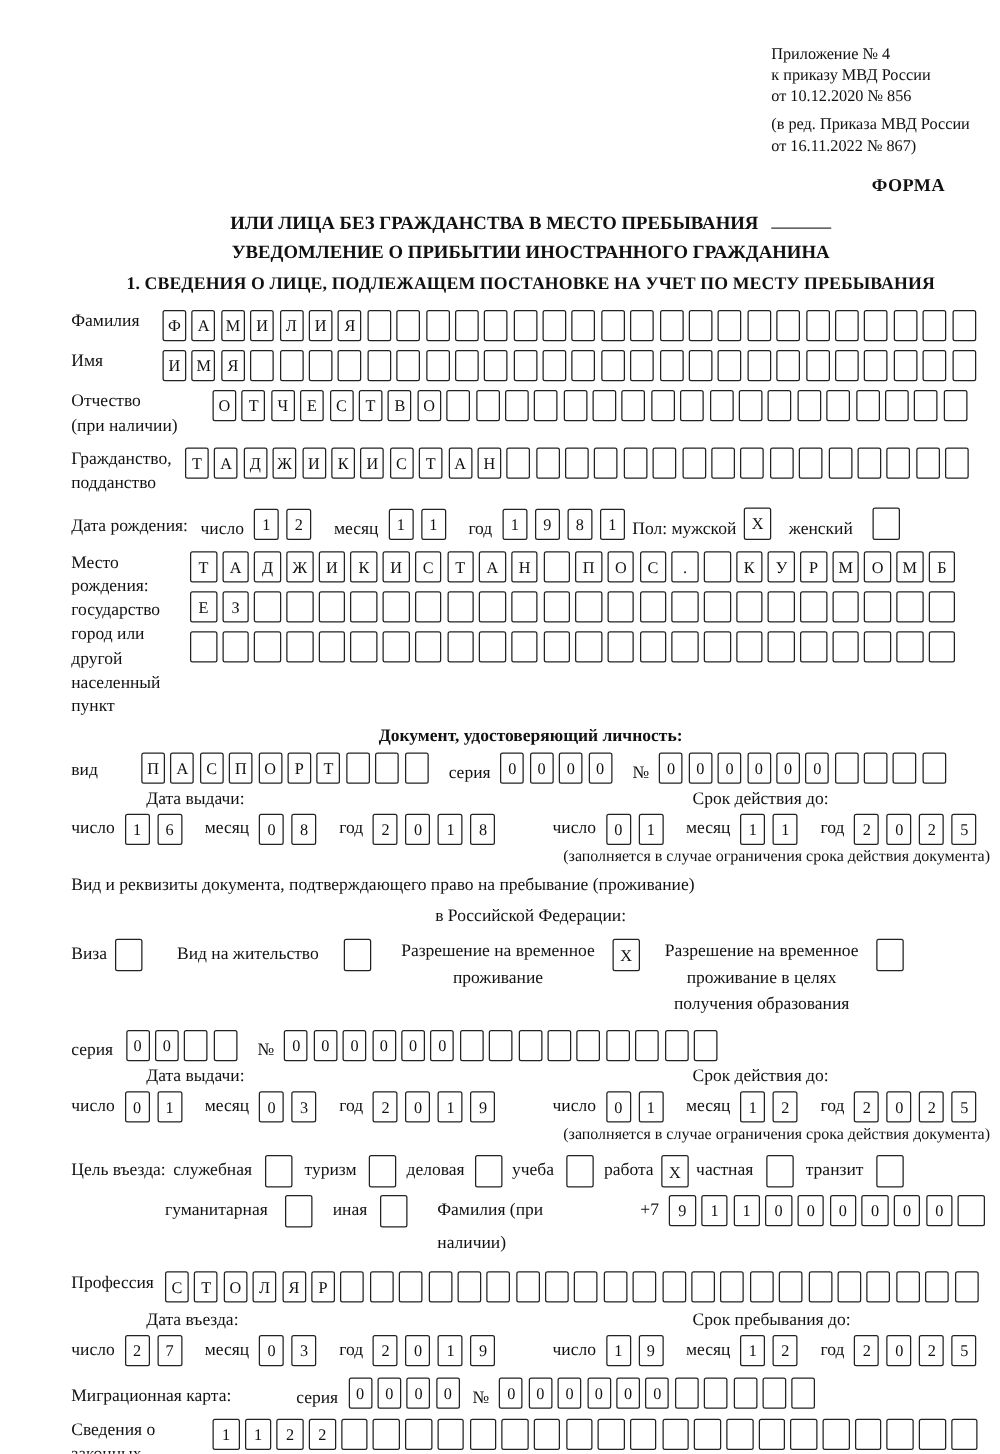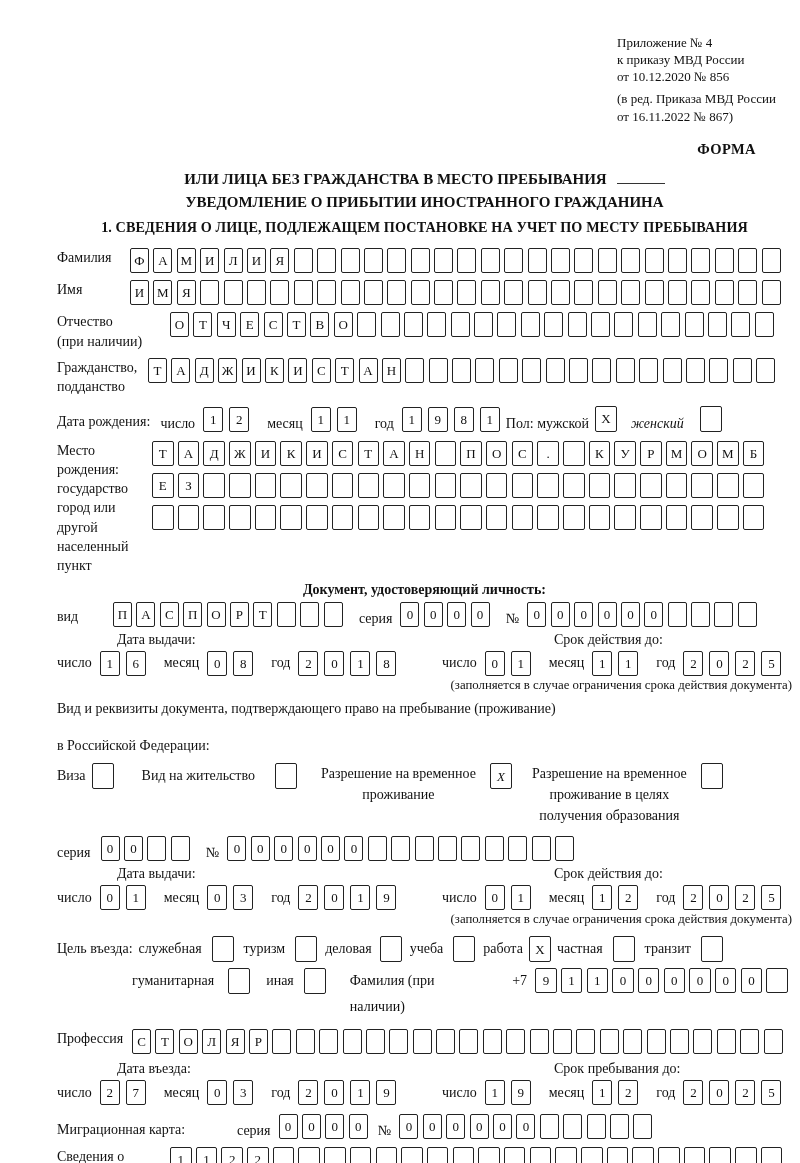--- a/index.html
+++ b/index.html
@@ -38,21 +38,21 @@
   .cb .cell{width:22px;height:26px;margin-right:0;}
   .stack{display:flex;flex-direction:column;}
   .stack .cells + .cells{margin-top:7px;}
   .reps .cells + .cells{margin-top:10px;}
 
   
   .dlbl{font-size:14px;margin:0 8px 0 12px;}
   .dlbl0{font-size:14px;margin-right:8px;}
   .olbl{font-size:14px;}
   .ml6{margin-left:6px;}.ml8{margin-left:8px;}.ml10{margin-left:10px;}
-  .ml14{margin-left:14px;font-style:italic;}.ml16{margin-left:16px;}.ml20{margin-left:20px;}
+  .ml14{margin-left:14px;}.ml16{margin-left:16px;}.ml20{margin-left:20px;}
   .ml24{margin-left:24px;}.ml28{margin-left:28px;}
 
   
   .dates{display:flex;margin-top:5px;}
   .dcol.left{width:385px;flex-shrink:0;}
   .dhead{font-size:14px;}
   .dhead.hl{margin-left:60px;}
   .dhead.hr{margin-left:112px;}
   .dg{display:flex;align-items:center;margin-top:3px;}
   .note{margin-top:2px;font-size:12.8px;text-align:right;}
@@ -428,21 +428,21 @@
             <span class="cell">0</span>
             <span class="cell">2</span>
             <span class="cell">5</span>
           </span>
       </div>
     </div>
   </div>
   <div class="note">(заполняется в случае ограничения срока действия документа)</div>
 
   <div class="para">Вид и реквизиты документа, подтверждающего право на пребывание (проживание)</div>
-  <div class="para" style="margin-top:16px;">в Российской Федерации:</div>
+  <div class="para" style="margin-top:4px;text-align:center;">в Российской Федерации:</div>
 
   <div class="optrow" style="margin-top:6px;">
     <span class="olbl">Виза</span>
     <span class="cells cb ml6">
         <span class="cell"></span>
       </span>
     <span class="olbl ml28">Вид на жительство</span>
     <span class="cells cb ml20">
         <span class="cell"></span>
       </span>

